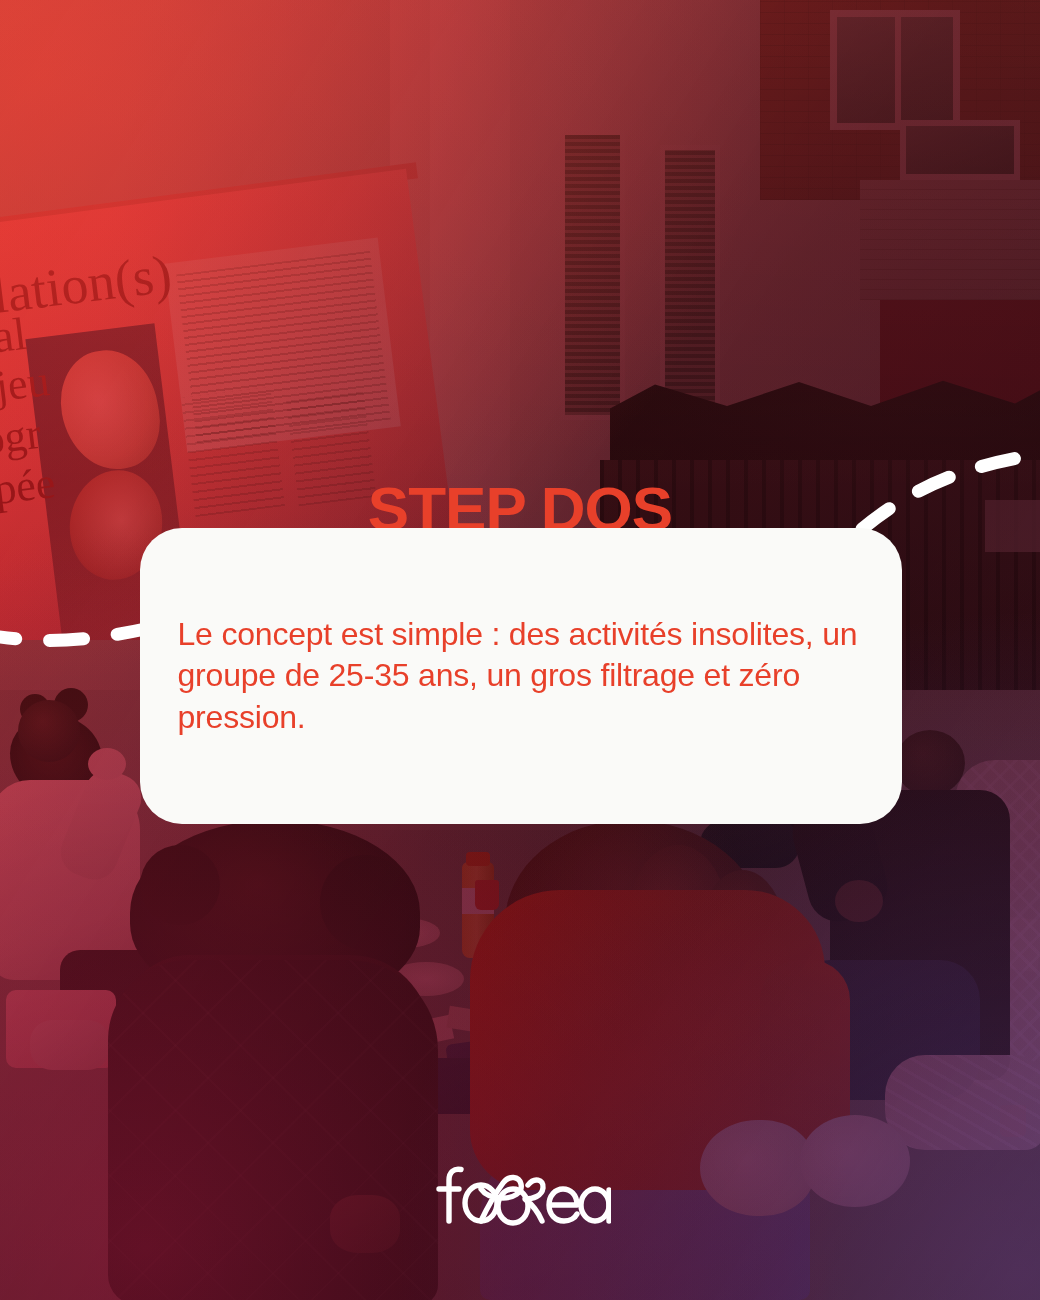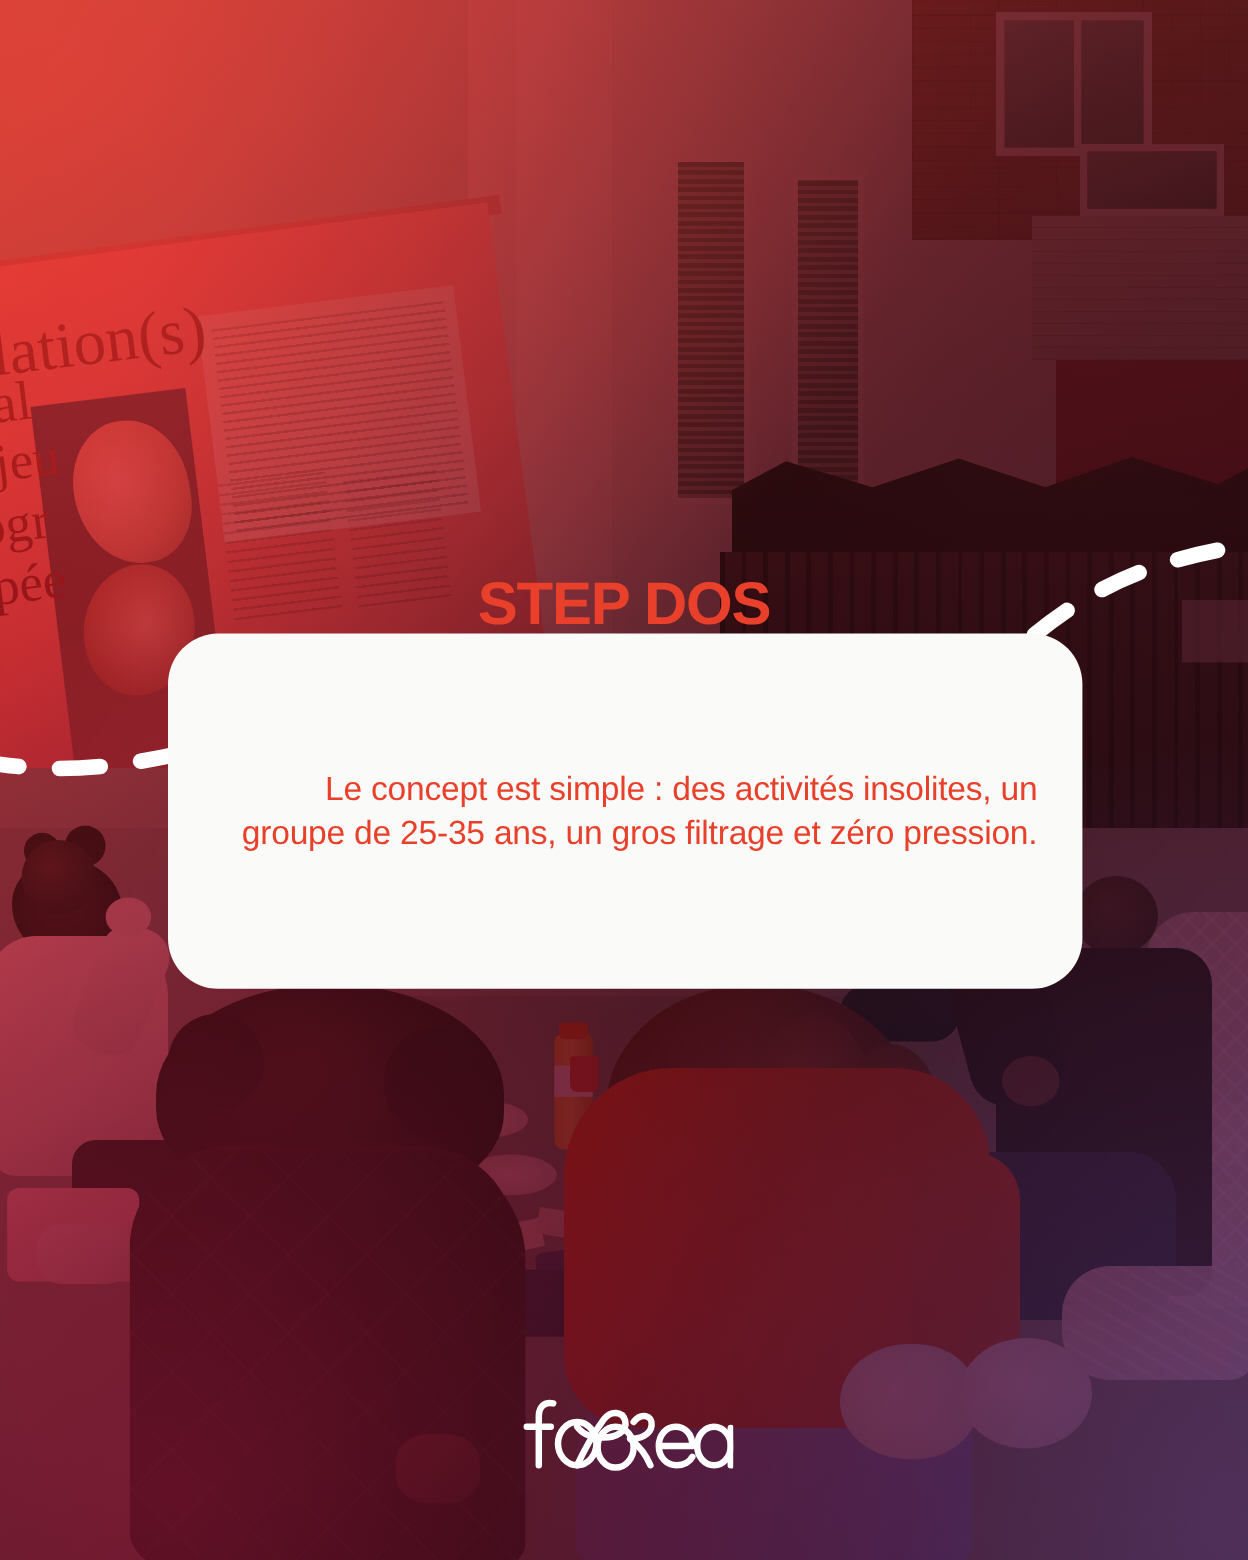--- a/index.html
+++ b/index.html
@@ -336,38 +336,38 @@
   .dash-svg { position:absolute; inset:0; width:1040px; height:1300px; overflow:visible; }
   .dash-path { fill:none; stroke:#ffffff; stroke-width:13; stroke-linecap:round;
                stroke-dasharray:34 34; }
 
   
   .step-title {
     position:absolute; left:0; top:478px; width:1040px;
     text-align:center;
     font-family:"Liberation Sans", sans-serif;
     font-weight:bold;
-    font-size:50px;
+    font-size:62px;
     letter-spacing:-1px;
     color:#E8402A;
     line-height:1;
   }
 
   
   .card {
     position:absolute; left:140px; top:528px; width:762px; height:296px;
     background:#FAFAF8;
     border-radius:42px;
     display:flex; align-items:center; justify-content:center;
   }
   .card-text {
     width:715px;
-    text-align:right;
+    text-align:left;
     color:#E8402A;
-    font-size:28px;
+    font-size:32px;
     line-height:1.30;
     letter-spacing:-.2px;
     padding:0 14px;
   }
 
   
   .logo {
     position:absolute; left:0; top:1162px; width:1040px; height:66px;
     display:flex; align-items:center; justify-content:center; gap:0;
   }

